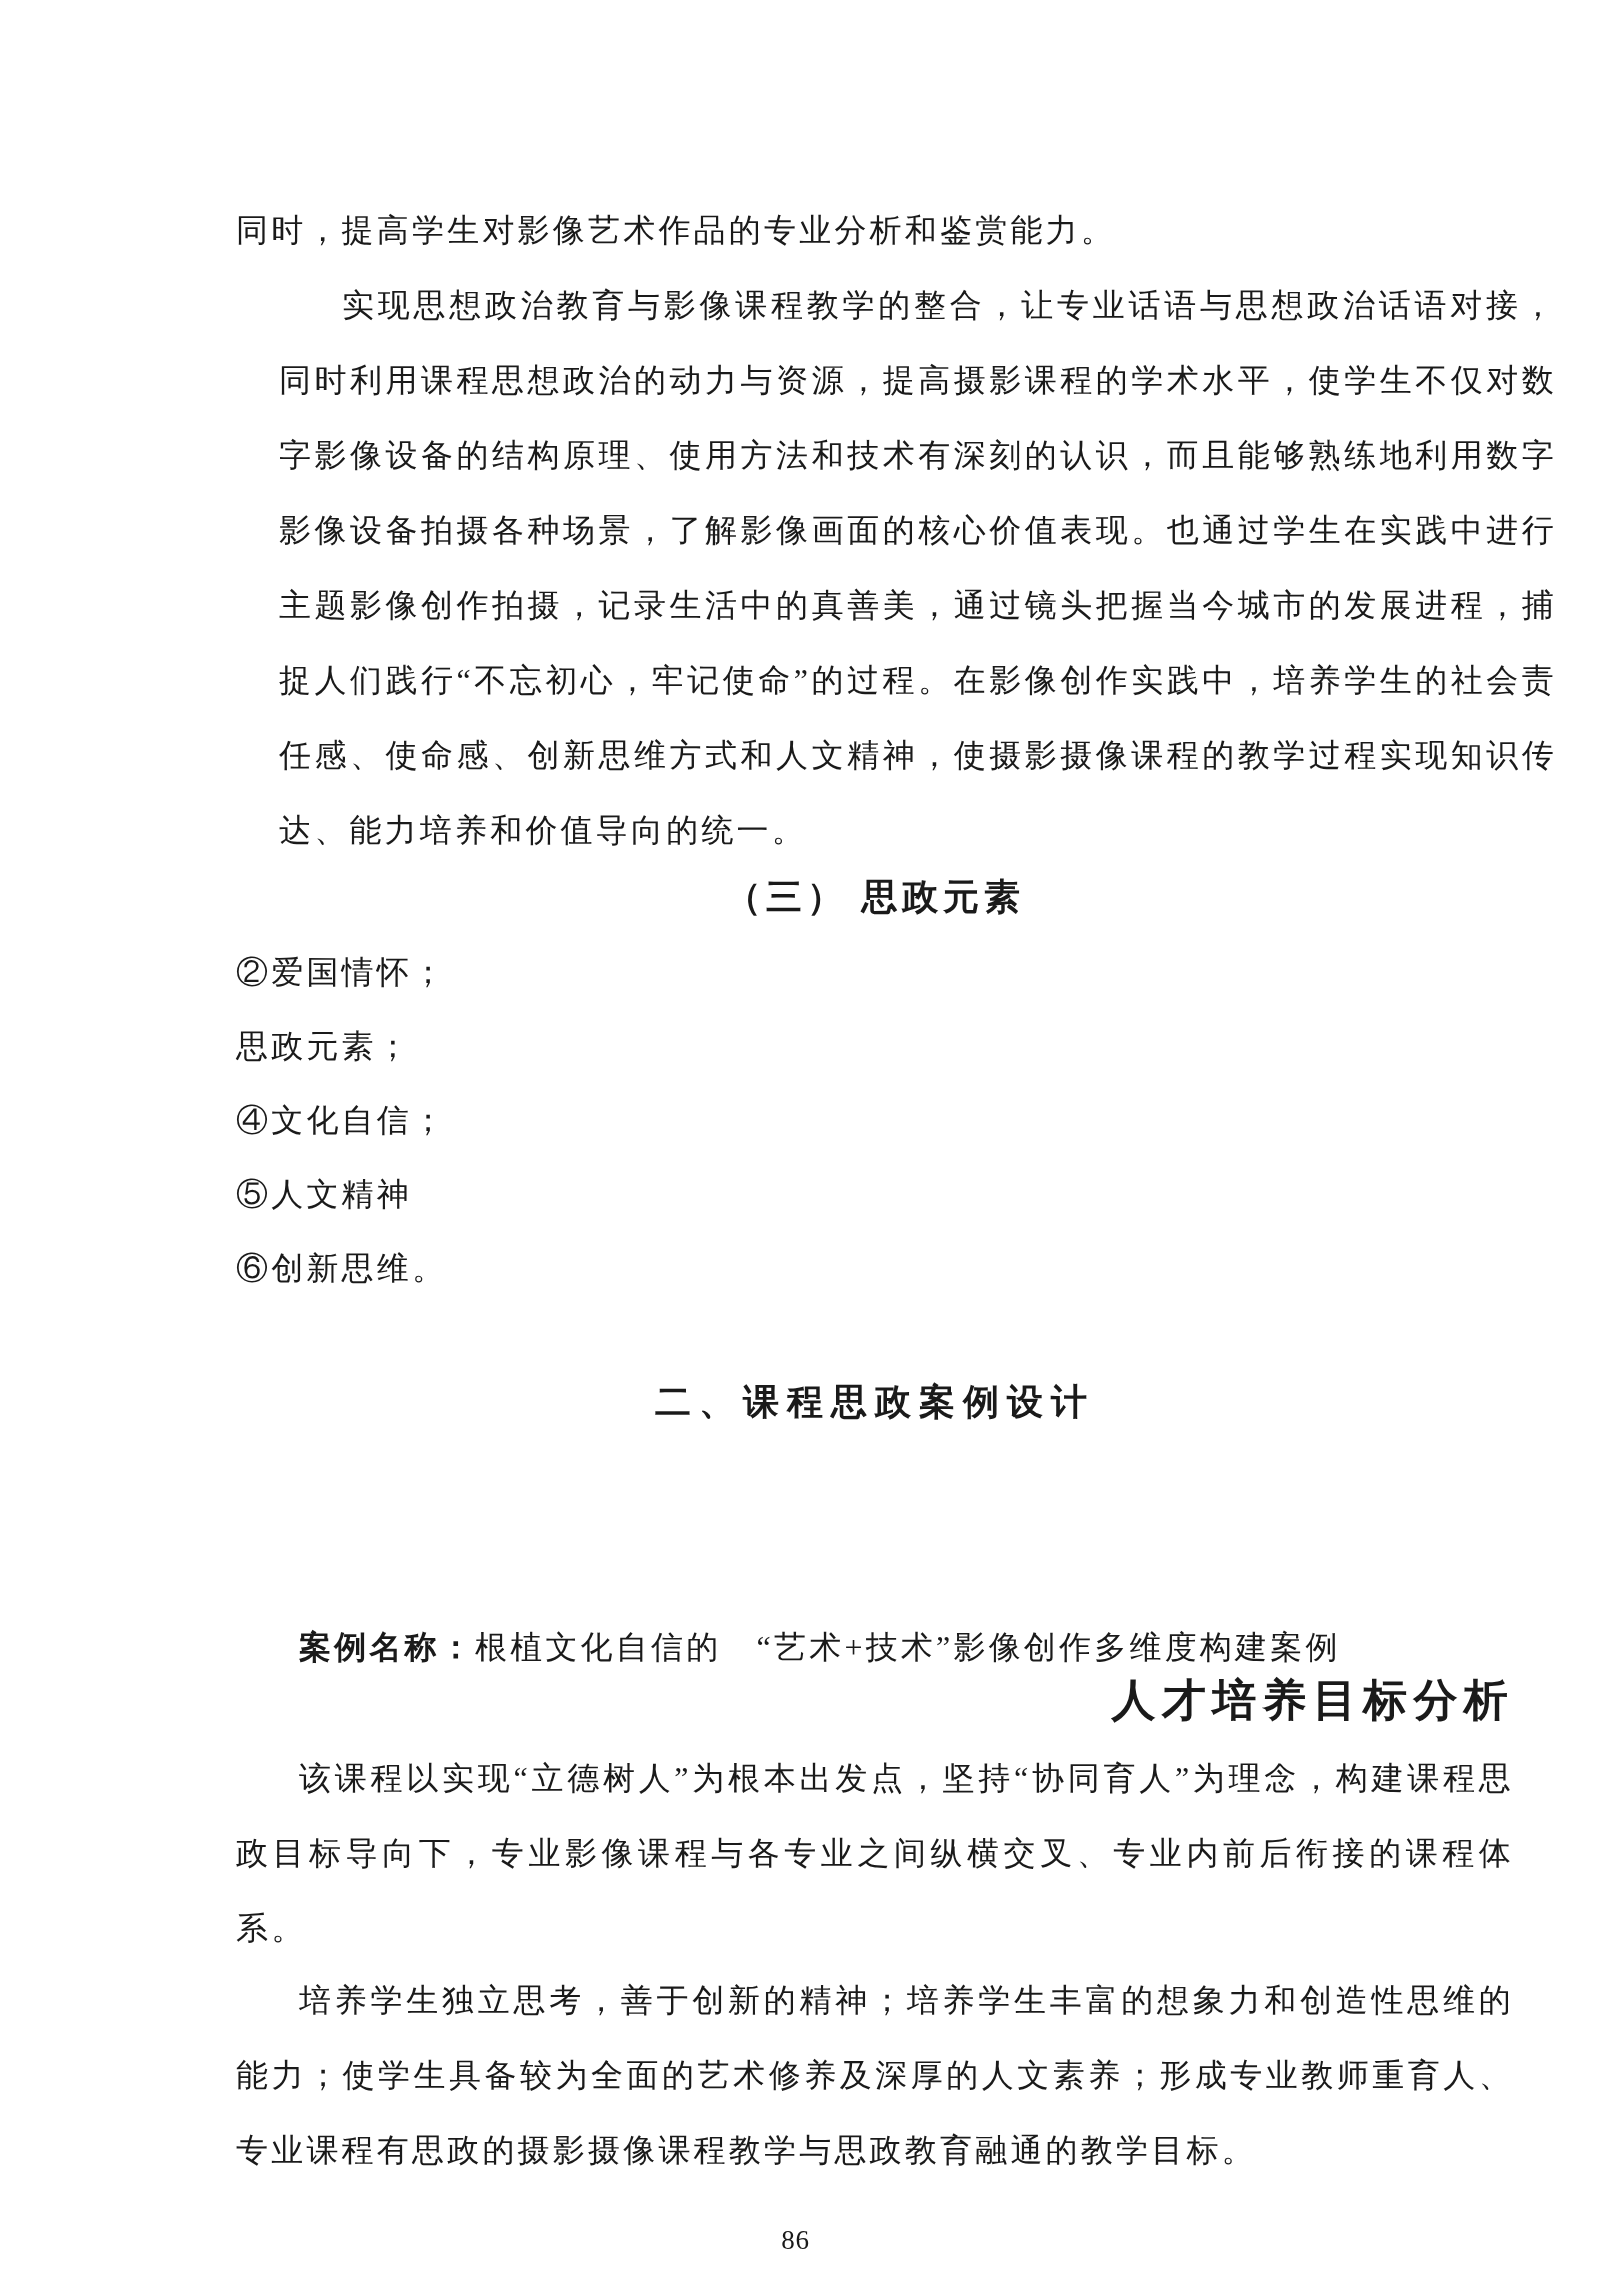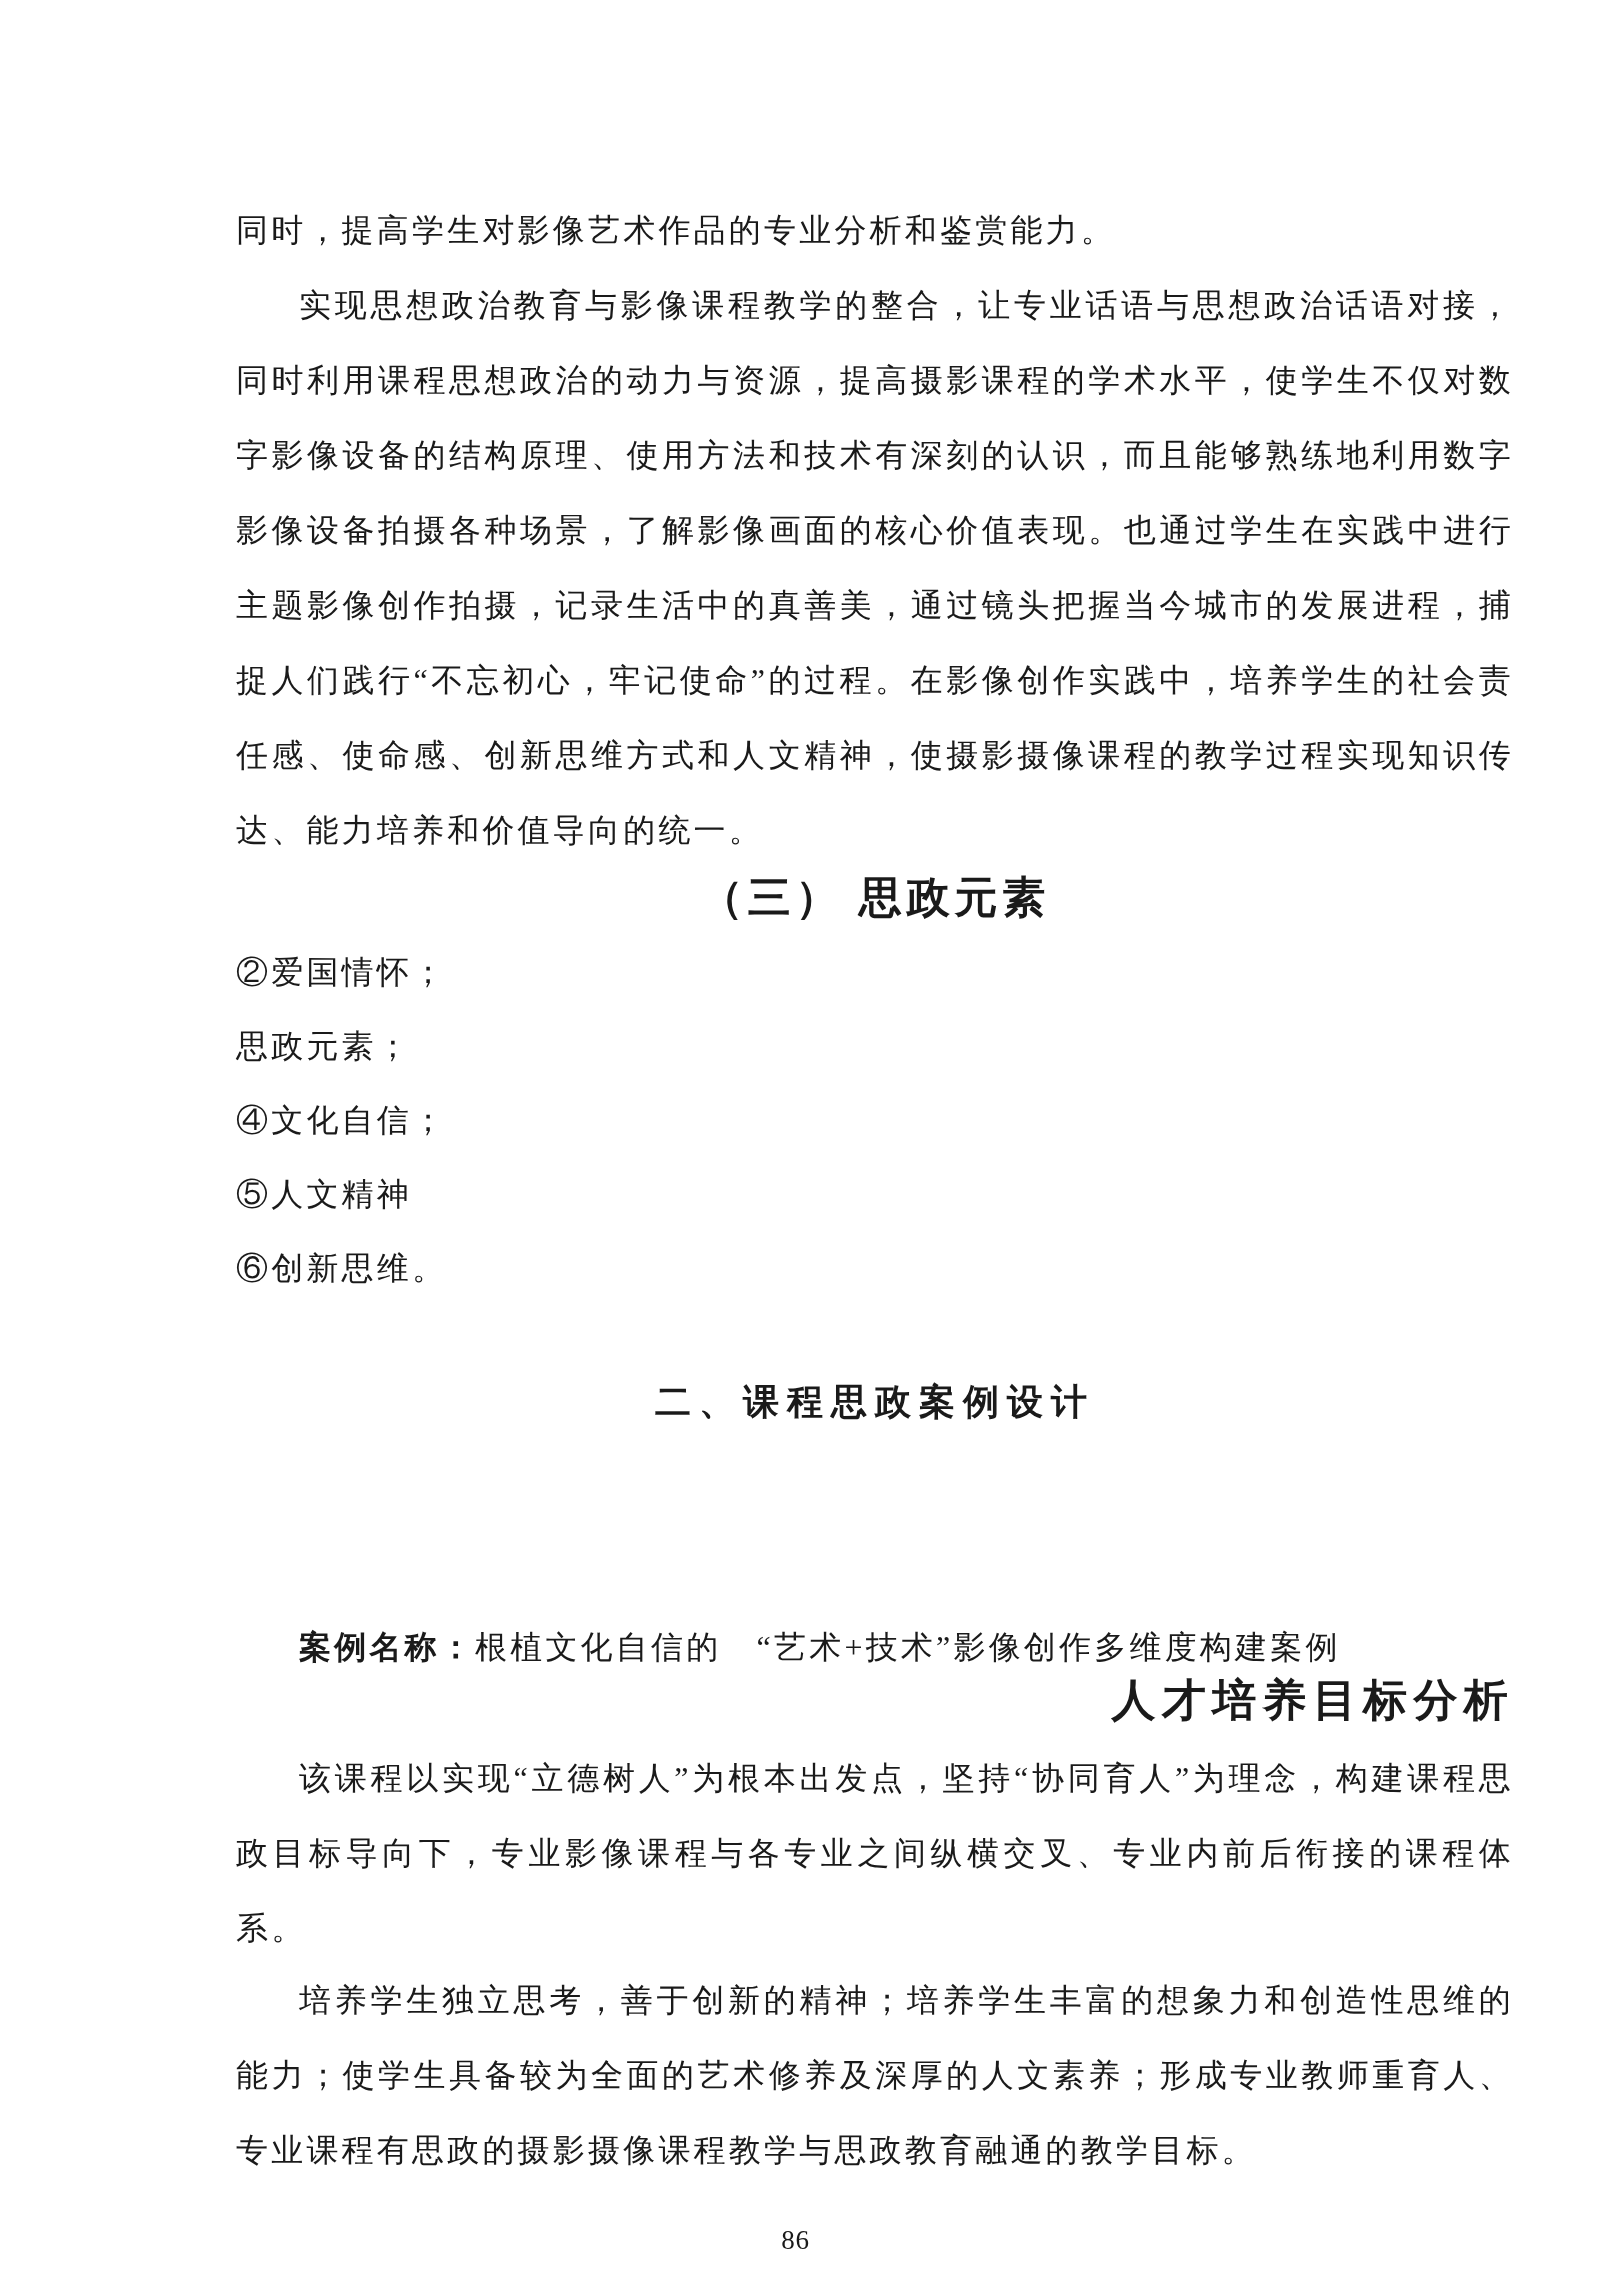--- a/index.html
+++ b/index.html
@@ -19,21 +19,21 @@
     line-height: 75px;
     letter-spacing: 3.2px;
     text-align: justify;
     text-align-last: left;
   }
   .indent { text-indent: 63px; }
   .heading {
     text-align: center;
     font-weight: bold;
   }
-  .h-sub  { font-size: 43px; letter-spacing: 4.8px; line-height: 75px; }   
+  .h-sub  { font-size: 36px; letter-spacing: 4.8px; line-height: 75px; }   
   .h-main { font-size: 36px; letter-spacing: 8px; line-height: 75px; }  
   .h-mid  { font-size: 44px; letter-spacing: 6.3px; line-height: 75px; text-align: right; }   
   .case-line {
     font-size: 32px;
     line-height: 75px;
     letter-spacing: 3.2px;
     text-indent: 63px;
   }
   .case-label { font-weight: bold; }
   .list-block { font-size: 32px; letter-spacing: 3.2px; }
@@ -45,21 +45,21 @@
     font-size: 27px;
     line-height: 32px;
     letter-spacing: 0.8px;
   }
 </style>
 </head>
 <body>
 
 <div class="abs content para" style="top: 193px;">同时，提高学生对影像艺术作品的专业分析和鉴赏能力。</div>
 
-<div class="abs content para indent" style="top: 268px;">实现思想政治教育与影像课程教学的整合，让专业话语与思想政治话语对接，同时利用课程思想政治的动力与资源，提高摄影课程的学术水平，使学生不仅对数字影像设备的结构原理、使用方法和技术有深刻的认识，而且能够熟练地利用数字影像设备拍摄各种场景，了解影像画面的核心价值表现。也通过学生在实践中进行主题影像创作拍摄，记录生活中的真善美，通过镜头把握当今城市的发展进程，捕捉人们践行“不忘初心，牢记使命”的过程。在影像创作实践中，培养学生的社会责任感、使命感、创新思维方式和人文精神，使摄影摄像课程的教学过程实现知识传达、能力培养和价值导向的统一。</div>
+<div class="abs content para indent" style="top: 268px; margin-left: 43px;">实现思想政治教育与影像课程教学的整合，让专业话语与思想政治话语对接，同时利用课程思想政治的动力与资源，提高摄影课程的学术水平，使学生不仅对数字影像设备的结构原理、使用方法和技术有深刻的认识，而且能够熟练地利用数字影像设备拍摄各种场景，了解影像画面的核心价值表现。也通过学生在实践中进行主题影像创作拍摄，记录生活中的真善美，通过镜头把握当今城市的发展进程，捕捉人们践行“不忘初心，牢记使命”的过程。在影像创作实践中，培养学生的社会责任感、使命感、创新思维方式和人文精神，使摄影摄像课程的教学过程实现知识传达、能力培养和价值导向的统一。</div>
 
 <div class="abs content heading h-sub" style="top: 860px;">（三） 思政元素</div>
 
 <div class="abs content list-block" style="top: 935px;">
   <div class="list-item">②爱国情怀；</div>
   <div class="list-item">思政元素；</div>
   <div class="list-item">④文化自信；</div>
   <div class="list-item">⑤人文精神</div>
   <div class="list-item">⑥创新思维。</div>
 </div>

